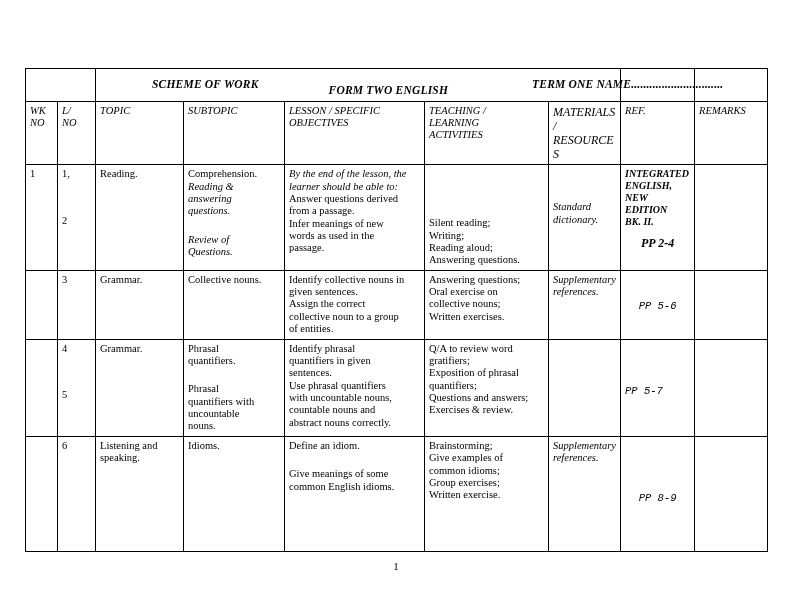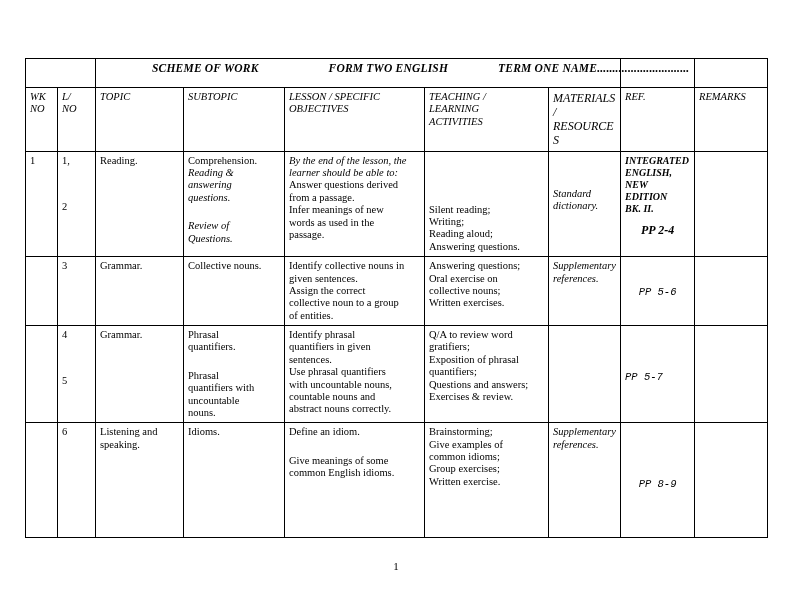--- a/index.html
+++ b/index.html
@@ -17,21 +17,21 @@
   }
   .page {
     position: absolute;
     left: 0; top: 0;
     width: 792px;
     height: 612px;
   }
   table.scheme {
     position: absolute;
     left: 25px;
-    top: 58px;
+    top: 68px;
     width: 742px;
     border-collapse: collapse;
     table-layout: fixed;
   }
   table.scheme td, table.scheme th {
     border: 1px solid #000000;
     vertical-align: top;
     padding: 3px 4px 3px 4px;
     font-size: 10.5px;
     line-height: 1.18;
@@ -47,22 +47,22 @@
   .title-inner {
     display: flex;
     align-items: center;
     font-style: italic;
     font-weight: bold;
     font-size: 11.5px;
     letter-spacing: 0.2px;
     white-space: nowrap;
   }
   .title-scheme { margin-left: 52px; }
-  .title-form   { margin-left: 70px; }
-  .title-term   { margin-left: 50px; }
+  .title-form   { margin-left: 70px; margin-top: 12px; }
+  .title-term   { margin-left: 84px; }
   .blank-cell { border: 1px solid #000; }
 
   
   .hdr td {
     text-align: center;
     vertical-align: middle;
     font-style: italic;
     font-weight: bold;
     font-size: 10.5px;
     height: 52px;

